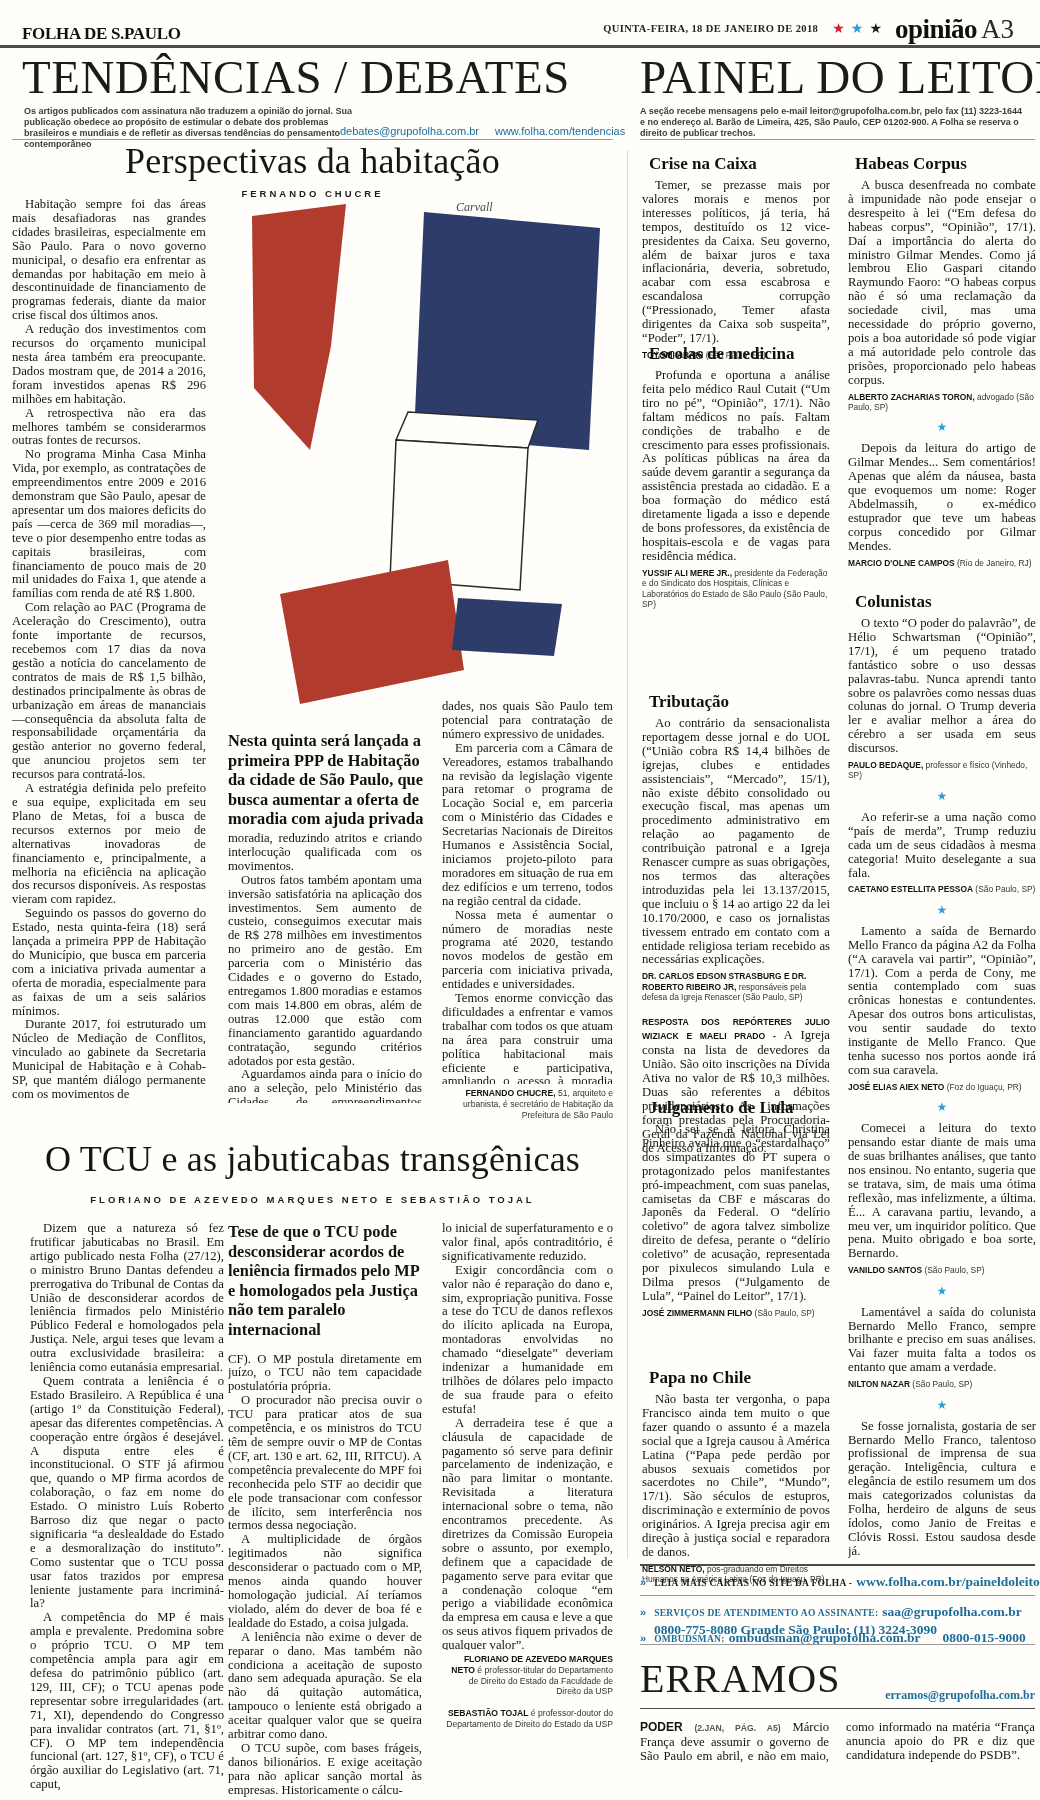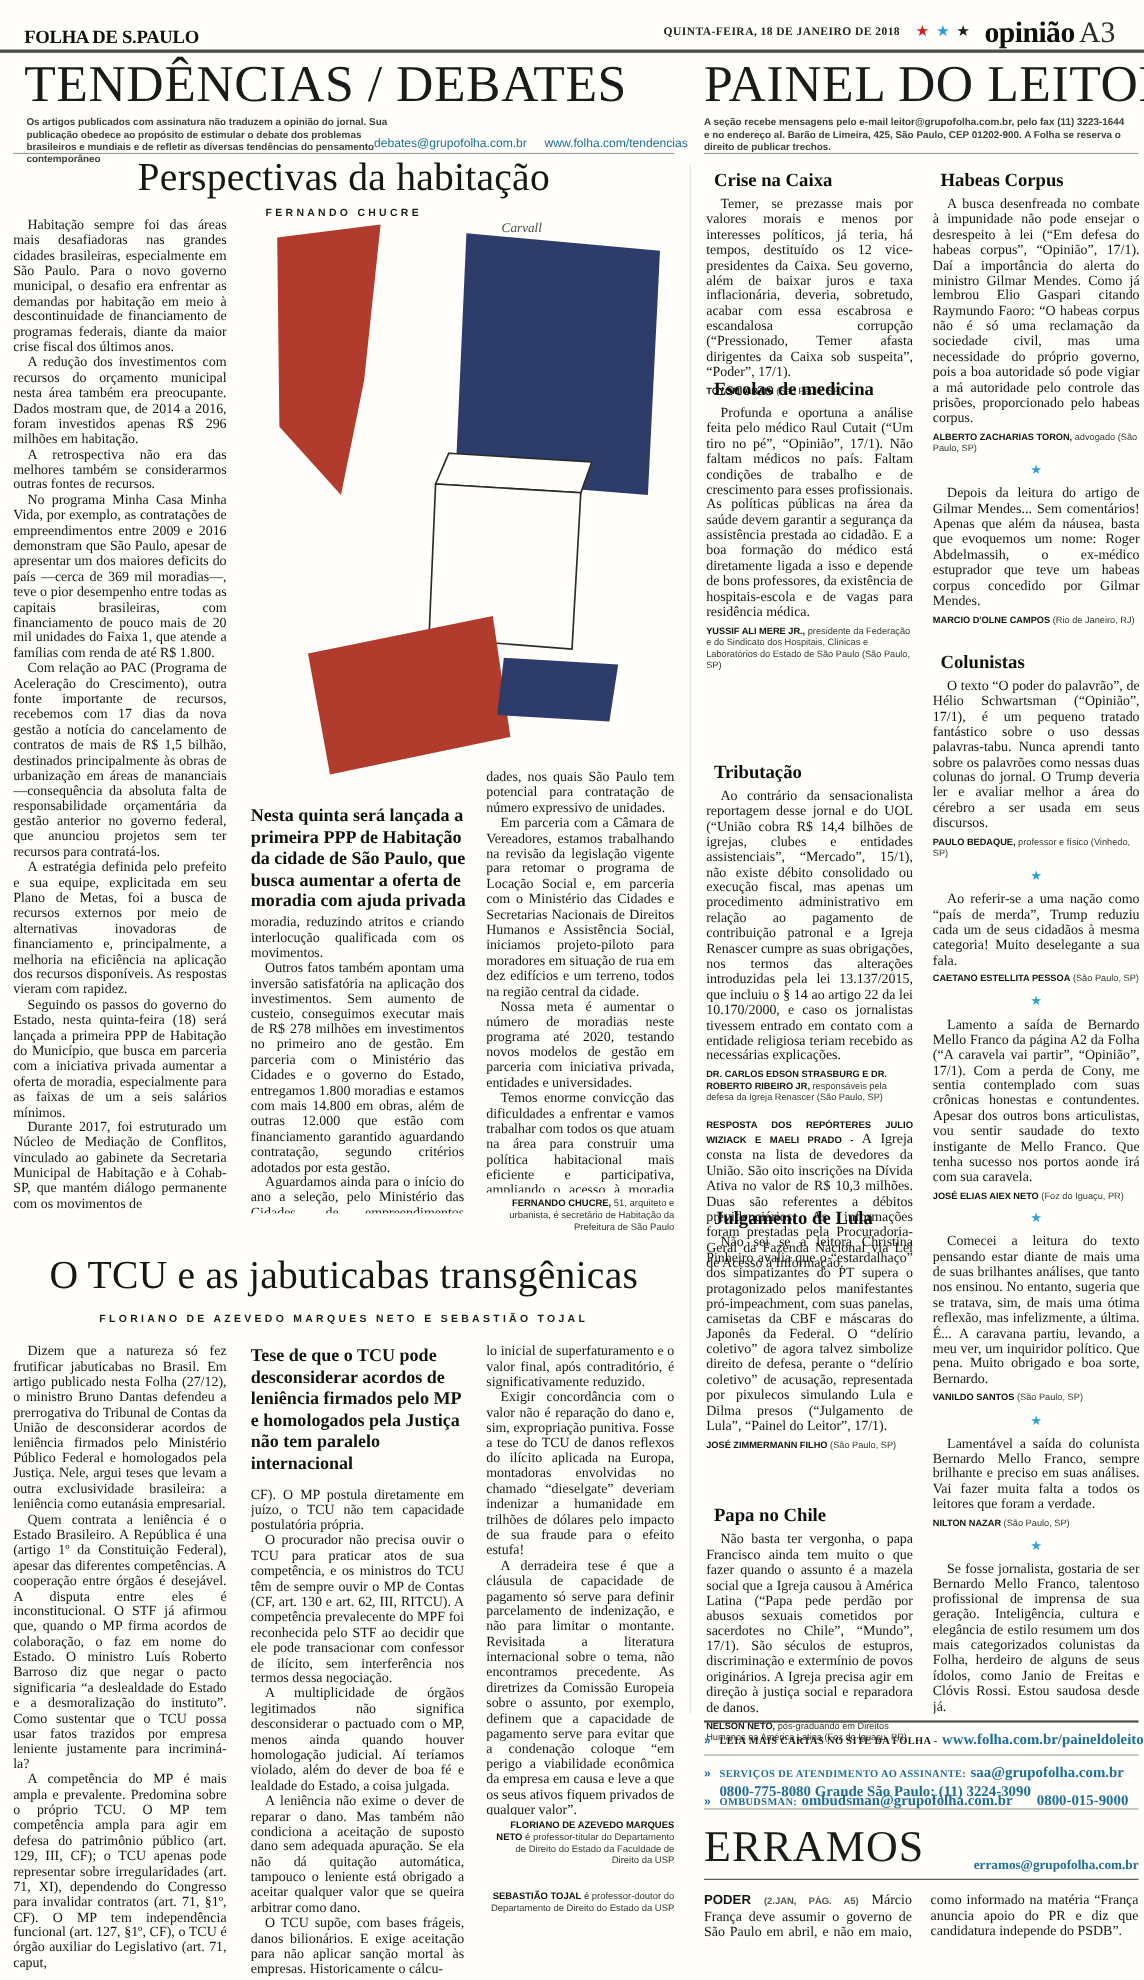--- a/index.html
+++ b/index.html
@@ -22,21 +22,21 @@
   
   .a-title{font-size:36px;letter-spacing:0.2px;color:#161616;text-align:center;white-space:nowrap;}
   .byline{font-family:"Liberation Sans",sans-serif;font-weight:bold;font-size:9.5px;letter-spacing:3px;text-align:center;color:#1c1c1c;}
   .col{position:absolute;text-align:justify;font-size:12.7px;line-height:13.9px;overflow:hidden;}
   .col p{margin:0;text-indent:13px;}
   .col p.ni{text-indent:0;}
   .callout{font-weight:bold;font-size:16.4px;line-height:19.6px;text-align:left;color:#111;}
   .callout2{font-weight:bold;font-size:16.4px;line-height:19.6px;text-align:left;text-indent:0 !important;margin:0 0 13px 0 !important;}
   .acredit{position:absolute;font-family:"Liberation Sans",sans-serif;font-size:8.6px;line-height:10.8px;color:#333;text-align:right;}
   .acredit b{color:#111;}
-  .acredit + .acredit{margin-top:16px;}
+  .acredit + .acredit{margin-top:6px;}
   
   .sect{position:absolute;}
   .let-h{font-weight:bold;font-size:17px;margin:0 0 5px 7px;color:#101010;text-align:left;}
   .lbody{text-align:justify;font-size:12.7px;line-height:13.9px;}
   .lbody p{margin:0;text-indent:13px;}
   .lcredit{font-family:"Liberation Sans",sans-serif;font-size:8.4px;line-height:10.4px;color:#333;margin-top:4px;}
   .lcredit b{color:#111;}
   .star-sep{display:block;text-align:center;color:#29a0d8;font-size:12px;margin:8px 0 7px 0;}
   .resp{margin-top:12px;text-align:justify;font-size:12.7px;line-height:13.9px;}
   .resp b{font-family:"Liberation Sans",sans-serif;font-size:8.6px;color:#111;}
@@ -123,21 +123,21 @@
     <p>Temos enorme convicção das dificuldades a enfrentar e vamos trabalhar com todos os que atuam na área para construir uma política habitacional mais eficiente e participativa, ampliando o acesso à moradia digna na cidade.</p>
   </div>
 
   <div class="acredit" style="left:442px;top:1088px;width:171px;">
     <b>FERNANDO CHUCRE,</b><span> 51, arquiteto e urbanista, é secretário de Habitação da Prefeitura de São Paulo</span>
   </div>
 
   <div class="abs a-title" style="left:12px;top:1138px;width:601px;">O TCU e as jabuticabas transgênicas</div>
   <div class="abs byline" style="left:12px;top:1194px;width:601px;">FLORIANO DE AZEVEDO MARQUES NETO E SEBASTIÃO TOJAL</div>
 
-  <div class="col" style="left:12px;top:1222px;width:194px;height:575px;">
+  <div class="col" style="left:30px;top:1222px;width:194px;height:575px;">
     <p>Dizem que a natureza só fez frutificar jabuticabas no Brasil. Em artigo publicado nesta Folha (27/12), o ministro Bruno Dantas defendeu a prerrogativa do Tribunal de Contas da União de desconsiderar acordos de leniência firmados pelo Ministério Público Federal e homologados pela Justiça. Nele, argui teses que levam a outra exclusividade brasileira: a leniência como eutanásia empresarial.</p>
     <p>Quem contrata a leniência é o Estado Brasileiro. A República é una (artigo 1º da Constituição Federal), apesar das diferentes competências. A cooperação entre órgãos é desejável. A disputa entre eles é inconstitucional. O STF já afirmou que, quando o MP firma acordos de colaboração, o faz em nome do Estado. O ministro Luís Roberto Barroso diz que negar o pacto significaria “a deslealdade do Estado e a desmoralização do instituto”. Como sustentar que o TCU possa usar fatos trazidos por empresa leniente justamente para incriminá-la?</p>
     <p>A competência do MP é mais ampla e prevalente. Predomina sobre o próprio TCU. O MP tem competência ampla para agir em defesa do patrimônio público (art. 129, III, CF); o TCU apenas pode representar sobre irregularidades (art. 71, XI), dependendo do Congresso para invalidar contratos (art. 71, §1º, CF). O MP tem independência funcional (art. 127, §1º, CF), o TCU é órgão auxiliar do Legislativo (art. 71, caput,</p>
   </div>
 
   <div class="col" style="left:228px;top:1222px;width:194px;height:575px;">
     <div class="callout2">Tese de que o TCU pode desconsiderar acordos de leniência firmados pelo MP e homologados pela Justiça não tem paralelo internacional</div>
     <p class="ni">CF). O MP postula diretamente em juízo, o TCU não tem capacidade postulatória própria.</p>
     <p>O procurador não precisa ouvir o TCU para praticar atos de sua competência, e os ministros do TCU têm de sempre ouvir o MP de Contas (CF, art. 130 e art. 62, III, RITCU). A competência prevalecente do MPF foi reconhecida pelo STF ao decidir que ele pode transacionar com confessor de ilícito, sem interferência nos termos dessa negociação.</p>
     <p>A multiplicidade de órgãos legitimados não significa desconsiderar o pactuado com o MP, menos ainda quando houver homologação judicial. Aí teríamos violado, além do dever de boa fé e lealdade do Estado, a coisa julgada.</p>
@@ -229,21 +229,21 @@
         <p>Lamento a saída de Bernardo Mello Franco da página A2 da Folha (“A caravela vai partir”, “Opinião”, 17/1). Com a perda de Cony, me sentia contemplado com suas crônicas honestas e contundentes. Apesar dos outros bons articulistas, vou sentir saudade do texto instigante de Mello Franco. Que tenha sucesso nos portos aonde irá com sua caravela.</p>
       </div>
     <div class="lcredit"><b>JOSÉ ELIAS AIEX NETO</b><span> (Foz do Iguaçu, PR)</span></div>
     <span class="star-sep">★</span>
     <div class="lbody">
         <p>Comecei a leitura do texto pensando estar diante de mais uma de suas brilhantes análises, que tanto nos ensinou. No entanto, sugeria que se tratava, sim, de mais uma ótima reflexão, mas infelizmente, a última. É... A caravana partiu, levando, a meu ver, um inquiridor político. Que pena. Muito obrigado e boa sorte, Bernardo.</p>
       </div>
     <div class="lcredit"><b>VANILDO SANTOS</b><span> (São Paulo, SP)</span></div>
     <span class="star-sep">★</span>
     <div class="lbody">
-        <p>Lamentável a saída do colunista Bernardo Mello Franco, sempre brilhante e preciso em suas análises. Vai fazer muita falta a todos os leitores que foram a verdade.</p>
+        <p>Lamentável a saída do colunista Bernardo Mello Franco, sempre brilhante e preciso em suas análises. Vai fazer muita falta a todos os entanto que amam a verdade.</p>
       </div>
     <div class="lcredit"><b>NILTON NAZAR</b><span> (São Paulo, SP)</span></div>
     <span class="star-sep">★</span>
     <div class="lbody">
         <p>Se fosse jornalista, gostaria de ser Bernardo Mello Franco, talentoso profissional de imprensa de sua geração. Inteligência, cultura e elegância de estilo resumem um dos mais categorizados colunistas da Folha, herdeiro de alguns de seus ídolos, como Janio de Freitas e Clóvis Rossi. Estou saudosa desde já.</p>
       </div>
 
   </div>
 
   <div class="rule rule-dark" style="left:640px;top:1564px;width:395px;height:2px;"></div>

